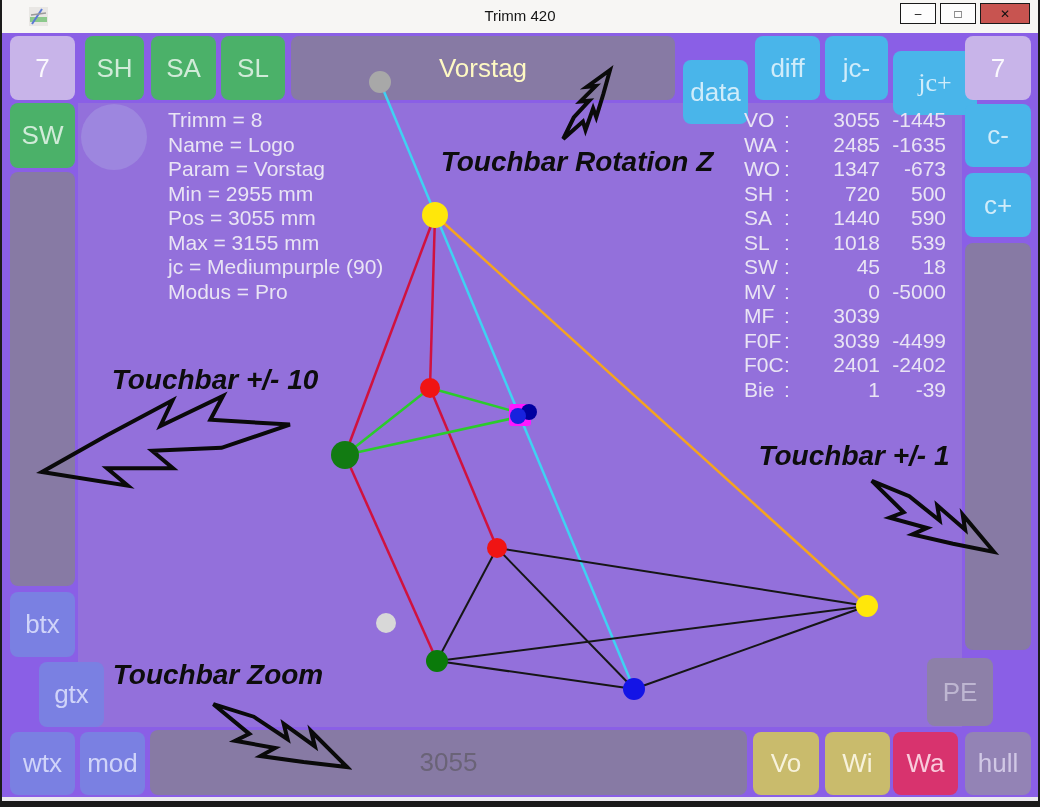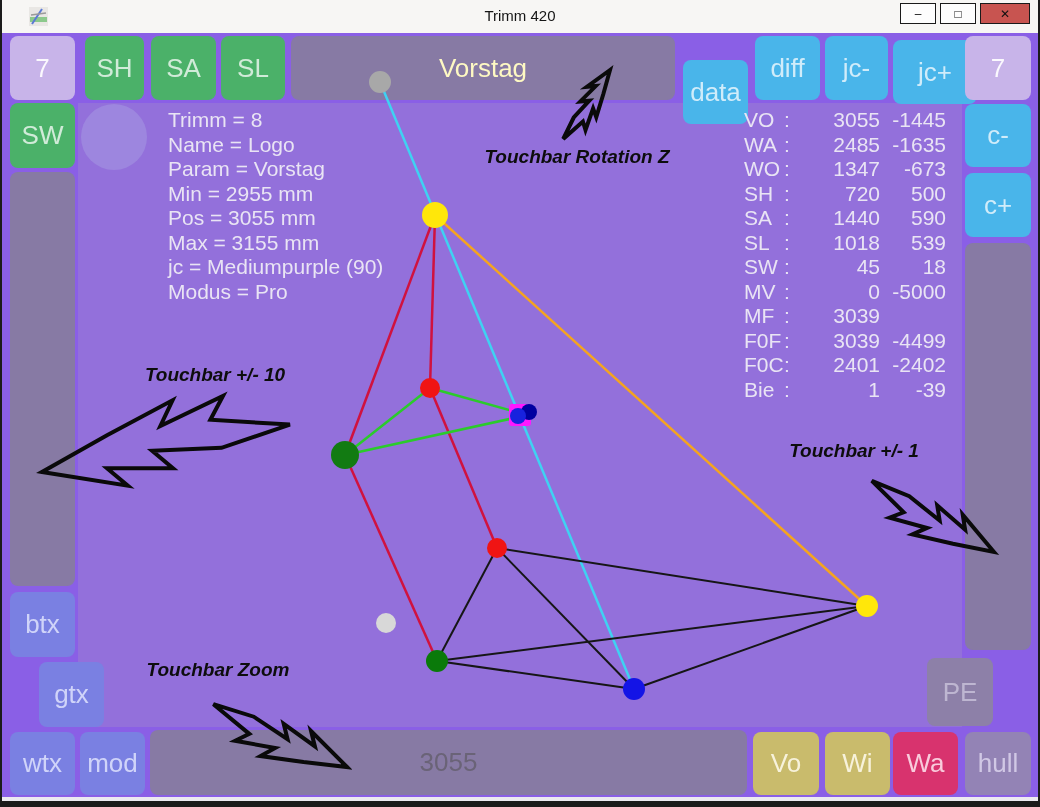--- a/index.html
+++ b/index.html
@@ -40,21 +40,21 @@
   .bar,.strip{background:#877AA4;}
   .bar{color:#fef9c3;}
   #btn-7-left{left:10px;top:36px;width:65px;height:64px;}
   #btn-sh{left:85px;top:36px;width:59px;height:64px;}
   #btn-sa{left:151px;top:36px;width:65px;height:64px;}
   #btn-sl{left:221px;top:36px;width:64px;height:64px;}
   #param-header{left:291px;top:36px;width:384px;height:64px;}
   #btn-data{left:683px;top:36px;width:65px;height:64px;margin-top:24px;}
   #btn-diff{left:755px;top:36px;width:65px;height:64px;}
   #btn-jcm{left:825px;top:36px;width:63px;height:64px;}
-  #btn-jcp{left:893px;top:40px;width:84px;height:64px;}
+  #btn-jcp{left:893px;top:51px;width:84px;height:64px;font-family:Liberation Serif, serif;}
   #btn-7-right{left:965px;top:36px;width:66px;height:64px;}
   #btn-sw{left:10px;top:103px;width:65px;height:65px;}
   #strip-left{left:10px;top:172px;width:65px;height:414px;}
   #btn-btx{left:10px;top:592px;width:65px;height:65px;}
   #btn-gtx{left:10px;top:662px;width:65px;height:65px;margin-left:29px;}
   #btn-wtx{left:10px;top:732px;width:65px;height:63px;}
   #btn-mod{left:80px;top:732px;width:65px;height:63px;}
   #value-bar{left:150px;top:730px;width:597px;height:65px;color:#6A6377;}
   #btn-vo{left:753px;top:732px;width:66px;height:63px;}
   #btn-wi{left:825px;top:732px;width:65px;height:63px;}
@@ -70,21 +70,21 @@
   #info-panel{position:absolute;left:168px;top:108px;z-index:12;color:#E9E4F4;font-size:21px;line-height:24.5px;}
   #data-table{position:absolute;left:744px;top:108px;z-index:12;color:#E9E4F4;font-size:21px;line-height:24.5px;}
   .trow{display:flex;}
   .trow .lbl{width:40px;text-align:left;}
   .trow .col{width:14px;text-align:left;}
   .trow .v1{width:82px;text-align:right;}
   .trow .v2{width:66px;text-align:right;}
   
   #overlay{position:absolute;left:0;top:0;width:1040px;height:807px;z-index:30;pointer-events:none;}
   
-  .annot{position:absolute;z-index:35;width:320px;text-align:center;font-size:19px;font-style:italic;
+  .annot{position:absolute;z-index:35;width:320px;text-align:center;font-size:28px;font-style:italic;
          font-weight:bold;color:#0d0d0d;pointer-events:none;}
   #annot-rot{left:417px;top:146px;}
   #annot-pm10{left:55px;top:364px;}
   #annot-pm1{left:694px;top:440px;}
   #annot-zoom{left:58px;top:659px;}
 </style>
 </head>
 <body>
 
 <div class="window">

